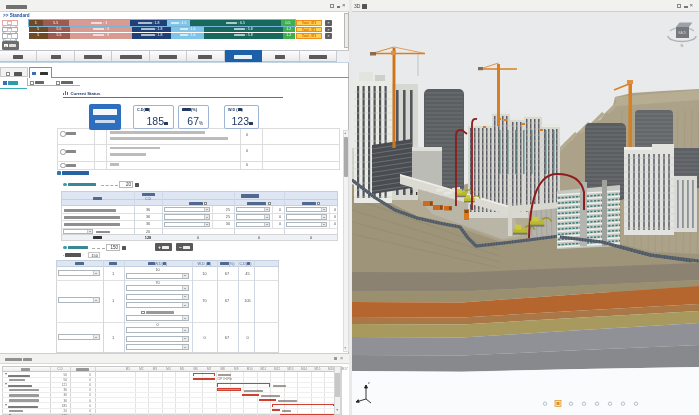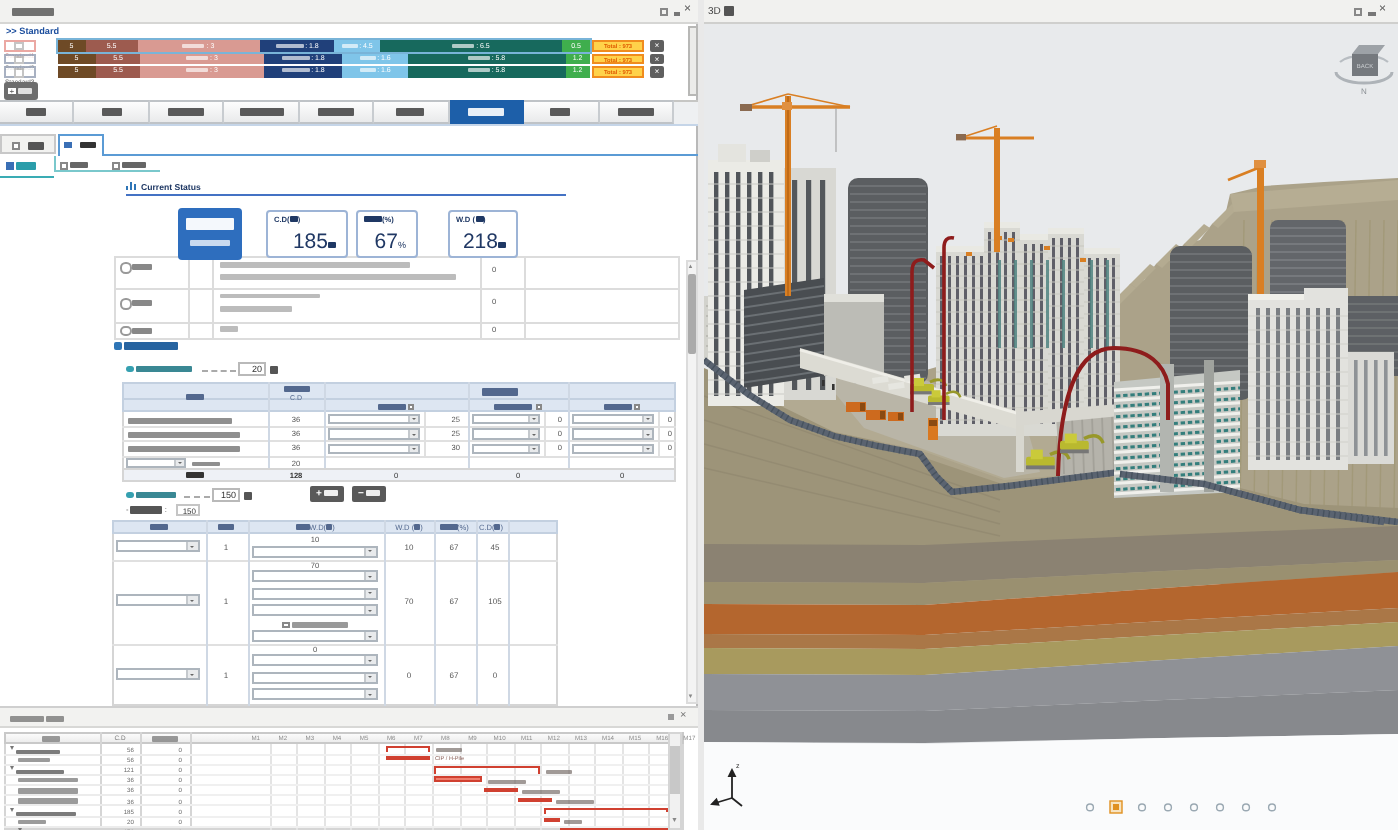--- a/index.html
+++ b/index.html
@@ -77,21 +77,21 @@
 <div class="a" style="left:93px;top:109px;width:24px;height:5.5px;background:rgba(255,255,255,.95);border-radius:.5px"></div>
 <div class="a" style="left:95px;top:119.5px;width:20px;height:3.2px;background:rgba(255,255,255,.75);border-radius:.5px"></div>
 <div class="a" style="left:133px;top:104.5px;width:41px;height:24.5px;background:#fff;border:1px solid #9db4d6;border-radius:2px;box-sizing:border-box"></div>
 <div class="a" style="left:137px;top:107.5px;font-size:3.8px;line-height:4.8px;color:#1f3864;white-space:nowrap;font-weight:bold">C.D(<i class="t" style="width:4px;height:3px;background:#1f3864;"></i>)</div>
 <div class="a" style="left:133px;top:115.5px;font-size:10px;line-height:11px;color:#203864;white-space:nowrap;width:35px;text-align:right"><span style="font-size:10.5px">185</span><span style="font-size:4.5px"><i class="t" style="width:4px;height:3px;background:#1f3864;"></i></span></div>
 <div class="a" style="left:178px;top:104.5px;width:31px;height:24.5px;background:#fff;border:1px solid #9db4d6;border-radius:2px;box-sizing:border-box"></div>
 <div class="a" style="left:182px;top:107.5px;font-size:3.8px;line-height:4.8px;color:#1f3864;white-space:nowrap;font-weight:bold"><i class="t" style="width:9px;height:3.2px;background:#1f3864;"></i>(%)</div>
 <div class="a" style="left:178px;top:115.5px;font-size:10px;line-height:11px;color:#203864;white-space:nowrap;width:25px;text-align:right"><span style="font-size:10.5px">67</span><span style="font-size:4.5px">%</span></div>
 <div class="a" style="left:224px;top:104.5px;width:35px;height:24.5px;background:#fff;border:1px solid #9db4d6;border-radius:2px;box-sizing:border-box"></div>
 <div class="a" style="left:228px;top:107.5px;font-size:3.8px;line-height:4.8px;color:#1f3864;white-space:nowrap;font-weight:bold">W.D (<i class="t" style="width:4px;height:3px;background:#1f3864;"></i>)</div>
-<div class="a" style="left:224px;top:115.5px;font-size:10px;line-height:11px;color:#203864;white-space:nowrap;width:29px;text-align:right"><span style="font-size:10.5px">218</span><span style="font-size:4.5px"><i class="t" style="width:4px;height:3px;background:#1f3864;"></i></span></div>
+<div class="a" style="left:224px;top:115.5px;font-size:10px;line-height:11px;color:#203864;white-space:nowrap;width:29px;text-align:right"><span style="font-size:10.5px">123</span><span style="font-size:4.5px"><i class="t" style="width:4px;height:3px;background:#1f3864;"></i></span></div>
 <div class="a" style="left:57px;top:170.5px;font-size:4.5px;line-height:5.5px;color:#444;white-space:nowrap;"><span style="display:inline-block;width:4px;height:4px;background:#2e75b6;border-radius:1px;vertical-align:middle"></span> <i class="t" style="width:27px;height:4px;background:#2663a0;"></i></div>
 <div class="a" style="left:63px;top:181.5px;font-size:4px;line-height:5px;color:#444;white-space:nowrap;"><span style="display:inline-block;width:3.5px;height:3.5px;background:#35a0b0;border-radius:50%;vertical-align:middle"></span> <i class="t" style="width:28px;height:3px;background:#3a8894;"></i></div>
 <div class="a" style="left:101px;top:184.5px;width:17px;height:0px;border-top:1px dashed #aaa"></div>
 <div class="a" style="left:119px;top:180.5px;width:14px;height:7px;background:#fff;border:.8px solid #b9b9b9;box-sizing:border-box;font-size:4.5px;text-align:right;line-height:6px;color:#333;padding-right:1px">20</div>
 <div class="a" style="left:135px;top:182px;font-size:4px;line-height:5px;color:#444;white-space:nowrap;"><i class="t" style="width:4px;height:3.5px;background:#555;"></i></div>
 <div class="a" style="left:61px;top:191px;width:277px;height:15px;background:#dde6f2;border:1px solid #c3d0e0;box-sizing:border-box"></div>
 <div class="a" style="left:61px;top:199px;width:277px;height:0px;border-top:1px solid #c3d0e0"></div>
 <div class="a" style="left:61px;top:195.5px;font-size:4px;line-height:5px;color:#53688e;white-space:nowrap;width:73px;text-align:center"><i class="t" style="width:9px;height:3.5px;background:#53688e;"></i></div>
 <div class="a" style="left:134px;top:192.5px;font-size:3.5px;line-height:4.5px;color:#53688e;white-space:nowrap;width:28px;text-align:center"><i class="t" style="width:13px;height:3px;background:#53688e;"></i><br>C.D</div>
 <div class="a" style="left:162px;top:193px;font-size:4px;line-height:5px;color:#53688e;white-space:nowrap;width:176px;text-align:center"><i class="t" style="width:18px;height:3.2px;background:#53688e;"></i></div>

